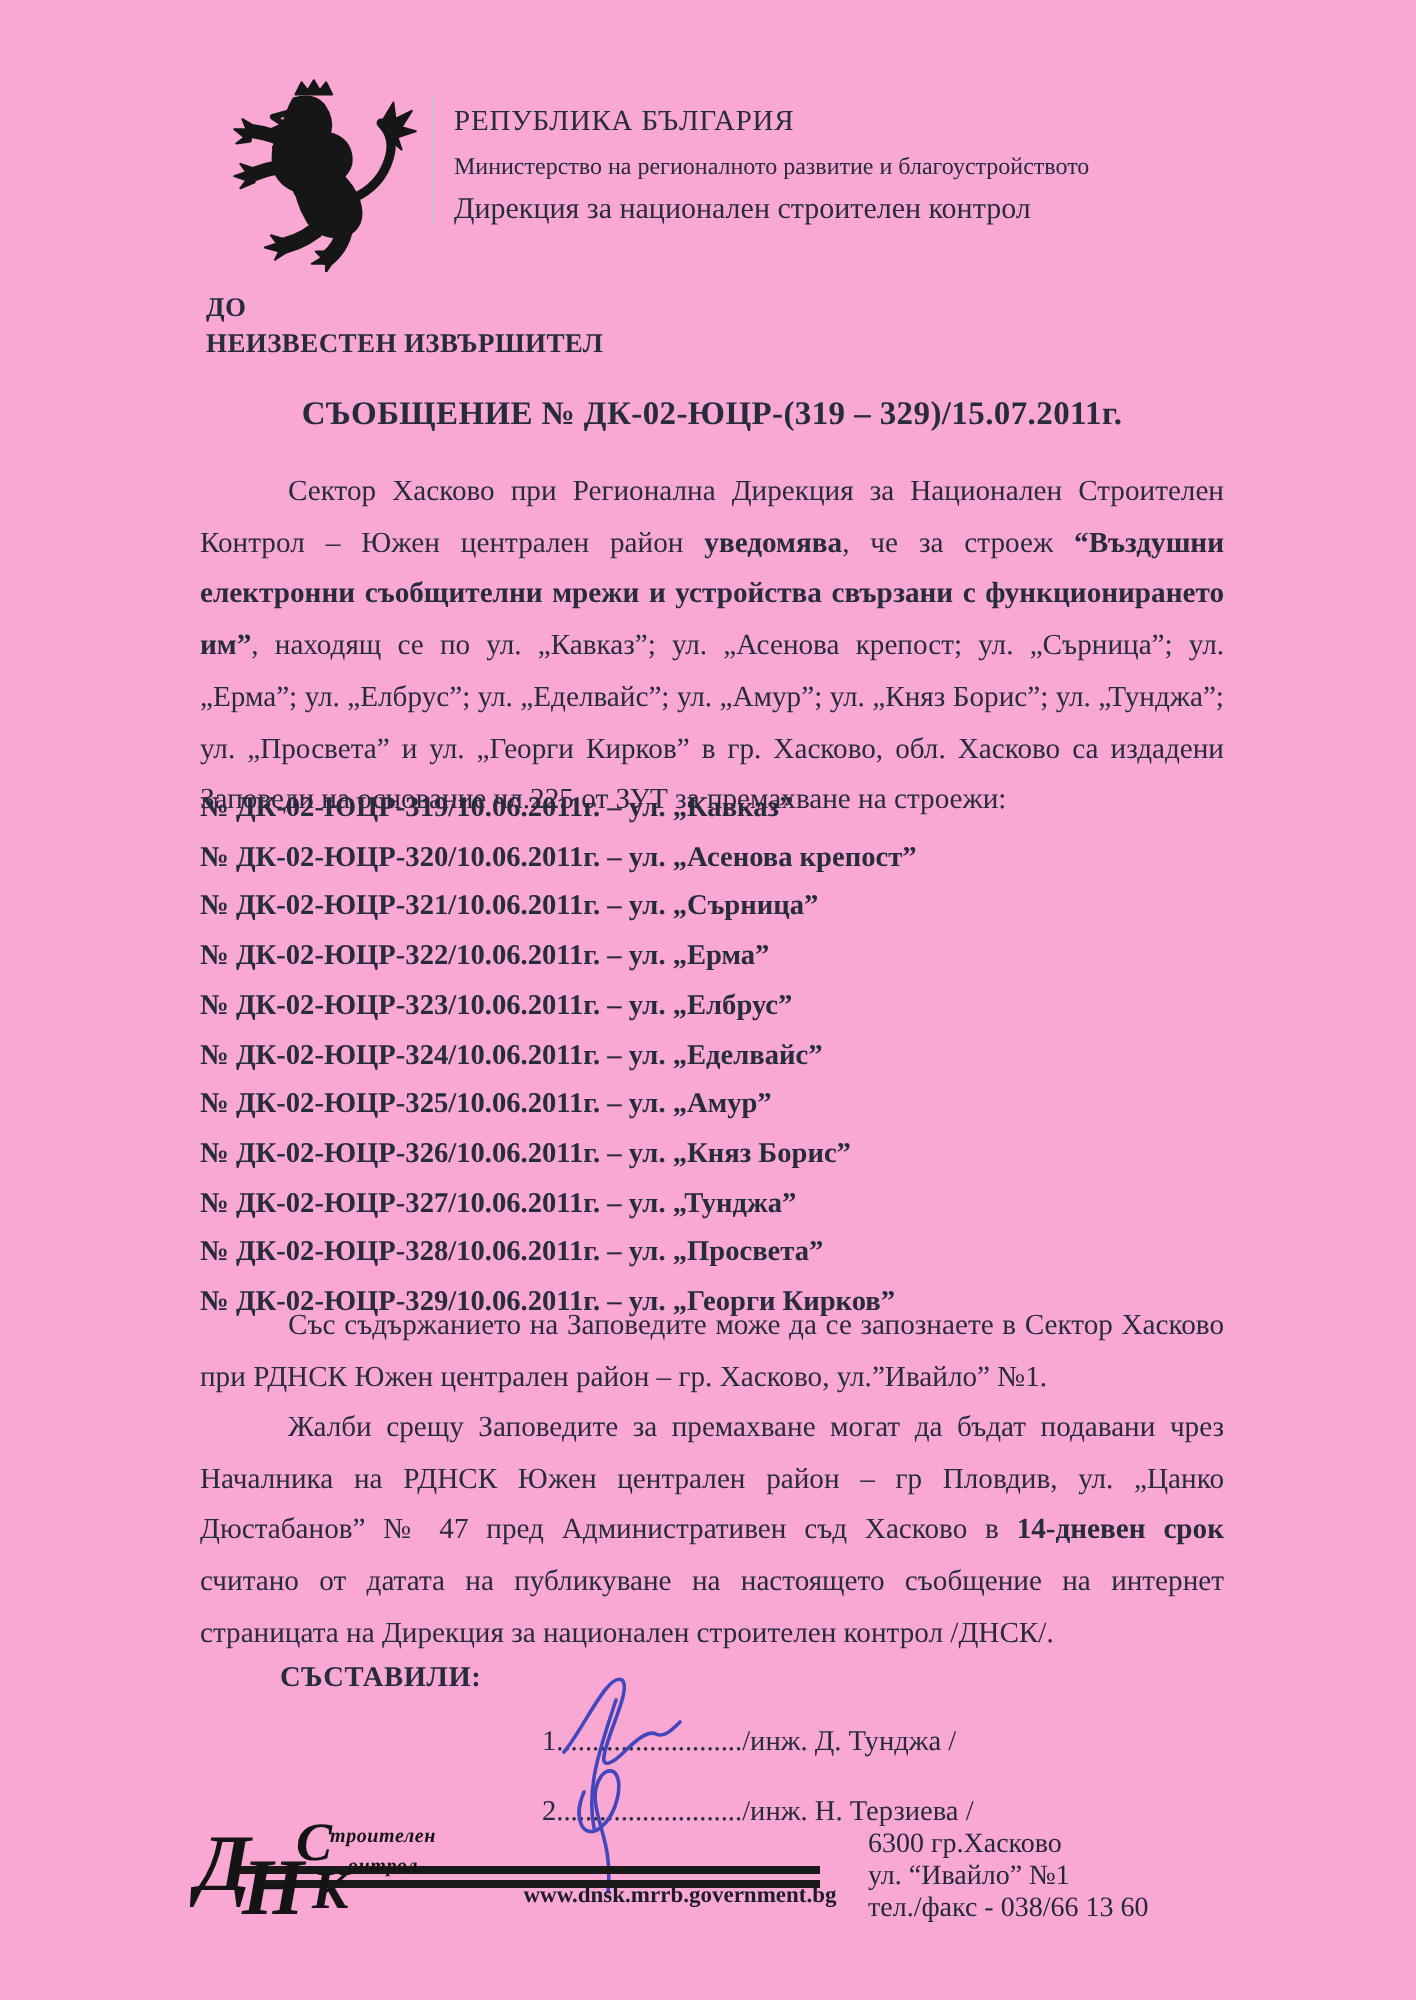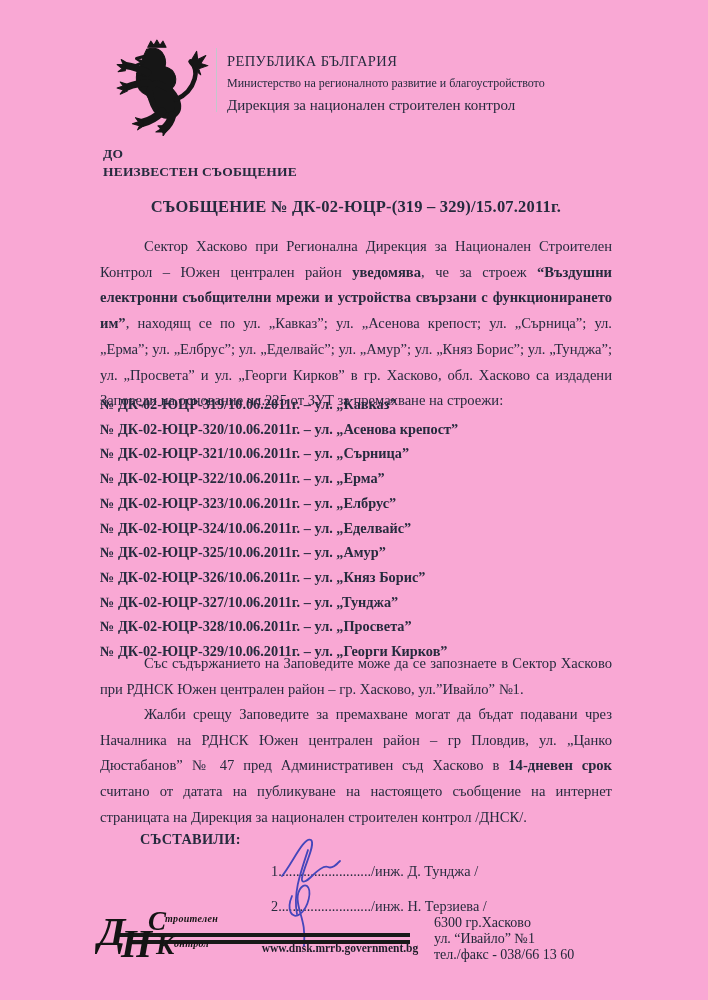--- a/index.html
+++ b/index.html
@@ -40,21 +40,21 @@
   
   .bar1 { position:absolute; top:933px; left:118px; width:292px; height:4px; background:#191919; z-index:1; }
   .bar2 { position:absolute; top:940px; left:130px; width:280px; height:4px; background:#191919; z-index:1; }
   .f-logo { position:absolute; top:908px; left:98px; width:150px; height:58px; z-index:2; color:#141414; font-weight:bold; font-style:italic; }
   .f-logo span { position:absolute; }
   .f-d { left:0;  top:0;   font-size:40px; }
   .f-n { left:23px; top:12px; font-size:40px; }
   .f-s { left:50px; top:-2px; font-size:27px; }
   .f-stroitelen { left:67px; top:5px;  font-size:10px; letter-spacing:.3px; }
   .f-k { left:58px; top:22px; font-size:27px; }
-  .f-kontrol    { left:76px; top:30px; font-size:10px; letter-spacing:.3px; }
+  .f-kontrol    { left:76px; top:20px; font-size:10px; letter-spacing:.3px; }
   .f-url { position:absolute; top:942px; left:255px; width:170px; text-align:center; font-size:11.5px; font-weight:bold; color:#1c1c28; z-index:2; }
   .f-addr { position:absolute; top:915px; left:434px; font-size:14px; line-height:15.8px; color:#23283a; }
 </style>
 </head>
 <body>
 
 <div class="page">
 
   <div class="hdr">
     <div class="lion-box">
@@ -80,21 +80,21 @@
     <div class="hdr-divider"></div>
     <div class="hdr-text">
       <div class="hdr-republic">РЕПУБЛИКА БЪЛГАРИЯ</div>
       <div class="hdr-ministry">Министерство на регионалното развитие и благоустройството</div>
       <div class="hdr-directorate">Дирекция за национален строителен контрол</div>
     </div>
   </div>
 
   <div class="recipient">
     <div>ДО</div>
-    <div>НЕИЗВЕСТЕН СЪОБЩЕНИЕ</div>
+    <div>НЕИЗВЕСТЕН ИЗВЪРШИТЕЛ</div>
   </div>
 
   <div class="doc-title">СЪОБЩЕНИЕ № ДК-02-ЮЦР-(319 – 329)/15.07.2011г.</div>
 
   <div class="para p1"><span class="indent"></span><span>Сектор Хасково при Регионална Дирекция за Национален Строителен Контрол – Южен централен район </span><span class="bold">уведомява</span><span>, че за строеж  </span><span class="bold">“Въздушни електронни съобщителни мрежи и устройства свързани с функционирането им”</span><span>, находящ се по ул. „Кавказ”; ул. „Асенова крепост; ул. „Сърница”; ул. „Ерма”; ул. „Елбрус”; ул. „Еделвайс”; ул. „Амур”; ул. „Княз Борис”; ул. „Тунджа”; ул. „Просвета” и ул. „Георги Кирков” в гр. Хасково, обл. Хасково са издадени Заповеди на основание чл.225 от ЗУТ за премахване на строежи:</span></div>
 
   <div class="orders">
     <div class="order-row">№ ДК-02-ЮЦР-319/10.06.2011г. – ул. „Кавказ”</div>
     <div class="order-row">№ ДК-02-ЮЦР-320/10.06.2011г. – ул. „Асенова крепост”</div>
     <div class="order-row">№ ДК-02-ЮЦР-321/10.06.2011г. – ул. „Сърница”</div>

